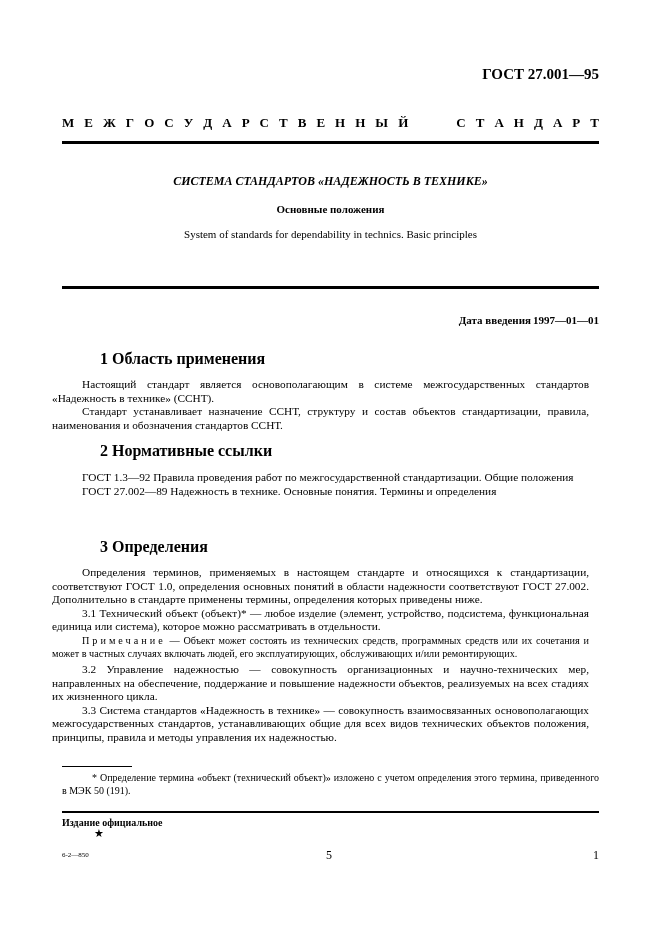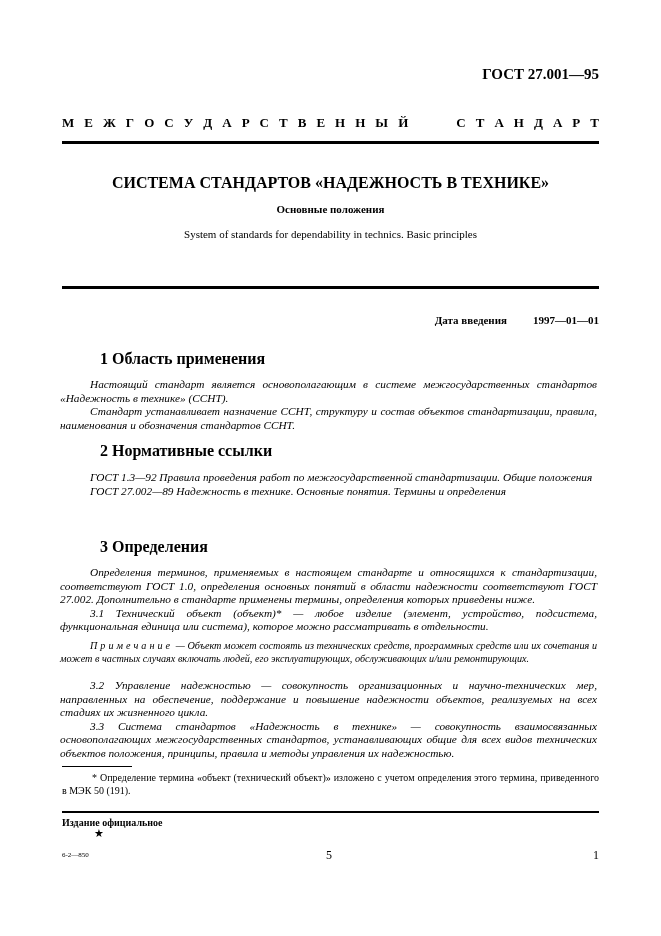--- a/index.html
+++ b/index.html
@@ -5,29 +5,29 @@
   html, body { margin: 0; padding: 0; background: #ffffff; }
   body { width: 661px; height: 936px; position: relative; overflow: hidden;
          font-family: "Liberation Serif", "DejaVu Serif", serif; color: #000; }
   .abs { position: absolute; }
   .doc-code { right: 62px; top: 66px; font-size: 15px; font-weight: bold; }
   .interstate { left: 62px; right: 62px; top: 115px; font-size: 13px; font-weight: bold;
                 display: flex; justify-content: space-between; letter-spacing: 0; }
   .interstate span { display: inline-block; }
   .interstate .gap { width: 28px; }
   .rule { left: 62px; right: 62px; height: 3px; background: #000; }
-  .title-main { left: 0; right: 0; top: 174px; text-align: center; font-size: 16px; font-weight: bold; }
+  .title-main { left: 0; right: 0; top: 174px; text-align: center; font-size: 12px; font-weight: bold; font-style: italic; }
   .title-sub { left: 0; right: 0; top: 203px; text-align: center; font-size: 11px; font-weight: bold; }
   .title-en { left: 0; right: 0; top: 228px; text-align: center; font-size: 11px; }
   .intro-date { right: 62px; top: 314px; font-size: 11px; font-weight: bold; }
-  .intro-date .val { margin-left: 26px; }
-  .content { left: 60px; width: 537px; font-size: 11.3px; line-height: 13.6px; text-align: justify; font-style: italic; }
+  .intro-date .val { margin-left: 2px; }
+  .content { left: 52px; width: 537px; font-size: 11.3px; line-height: 13.6px; text-align: justify; }
   .h { font-size: 16px; font-weight: bold; left: 100px; }
   .p { text-indent: 30px; margin: 0; }
-  .note { font-size: 10.2px; line-height: 13px; margin-top: 5px; }
+  .note { font-size: 10.2px; line-height: 13px; }
   .note .sp { letter-spacing: 3px; }
   .footnote-rule { left: 62px; width: 70px; height: 1px; background: #000; top: 766px; }
   .footnote { left: 62px; width: 537px; top: 771px; font-size: 10px; line-height: 13px; text-align: justify; }
   .footnote p { margin: 0; text-indent: 30px; font-family: Liberation Serif, serif; }
   .official { left: 62px; top: 817px; font-size: 10px; font-weight: bold; }
   .star { left: 94px; top: 827px; font-size: 11px; }
   .footer-code { left: 62px; top: 851px; font-size: 7px; }
   .page-mid { left: 326px; top: 848px; font-size: 12px; }
   .page-right { right: 62px; top: 848px; font-size: 12px; }
 </style>
@@ -88,21 +88,21 @@
 <div class="abs content" style="top:471px">
   <p class="p">ГОСТ 1.3—92 Правила проведения работ по межгосударственной стандартизации. Общие положения</p>
   <p class="p">ГОСТ 27.002—89 Надежность в технике. Основные понятия. Термины и определения</p>
 </div>
 
 <div class="abs h" style="top:538px">3 Определения</div>
 <div class="abs content" style="top:566px">
   <p class="p">Определения  терминов, применяемых в  настоящем  стандарте и относящихся к стандартизации, соответствуют ГОСТ 1.0, определения основных понятий в области надежности соответствуют ГОСТ 27.002. Дополнительно в стандарте применены термины, определения которых приведены ниже.</p>
   <p class="p">3.1 Технический объект (объект)* — любое изделие (элемент, устройство, подсистема, функциональная единица или система), которое можно рассматривать в отдельности.</p>
   <p class="p note"><span class="sp">Примечание</span><span> — Объект может состоять из технических средств, программных средств или их сочетания и может в частных случаях включать людей, его эксплуатирующих, обслуживающих и/или ремонтирующих.</span></p>
-  <p class="p" style="margin-top:14px">3.2 Управление надежностью — совокупность организационных и научно-технических мер, направленных на обеспечение, поддержание и повышение надежности объектов, реализуемых на всех стадиях их жизненного цикла.</p>
+  <p class="p" style="margin-top:3px">3.2 Управление надежностью — совокупность организационных и научно-технических мер, направленных на обеспечение, поддержание и повышение надежности объектов, реализуемых на всех стадиях их жизненного цикла.</p>
   <p class="p">3.3 Система стандартов «Надежность в технике» — совокупность взаимосвязанных основополагающих межгосударственных стандартов, устанавливающих общие для всех видов технических объектов положения, принципы, правила и методы управления их надежностью.</p>
 </div>
 
 <div class="abs footnote-rule"></div>
 <div class="abs footnote">
   <p>* Определение термина «объект (технический объект)» изложено с учетом определения этого термина, приведенного в МЭК 50 (191).</p>
 </div>
 
 <div class="abs rule" style="top:811px;height:2px"></div>
 <div class="abs official">Издание официальное</div>

